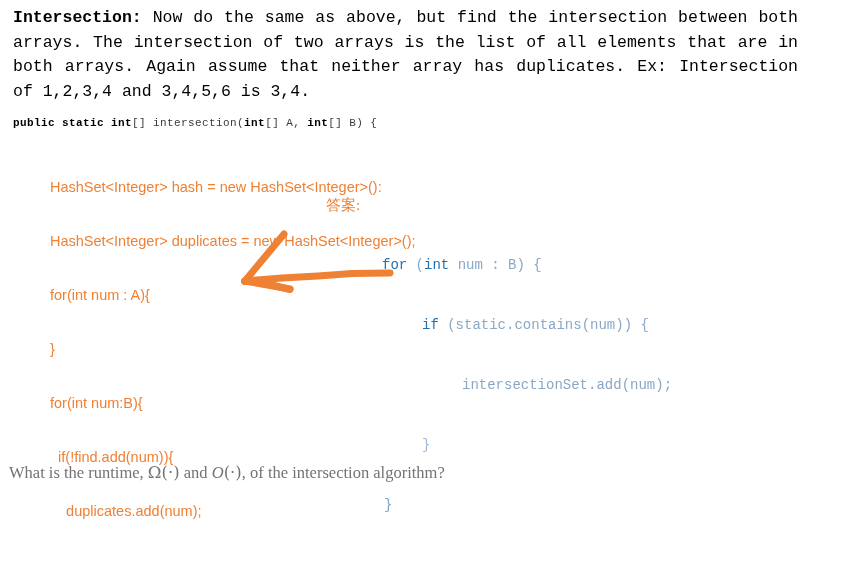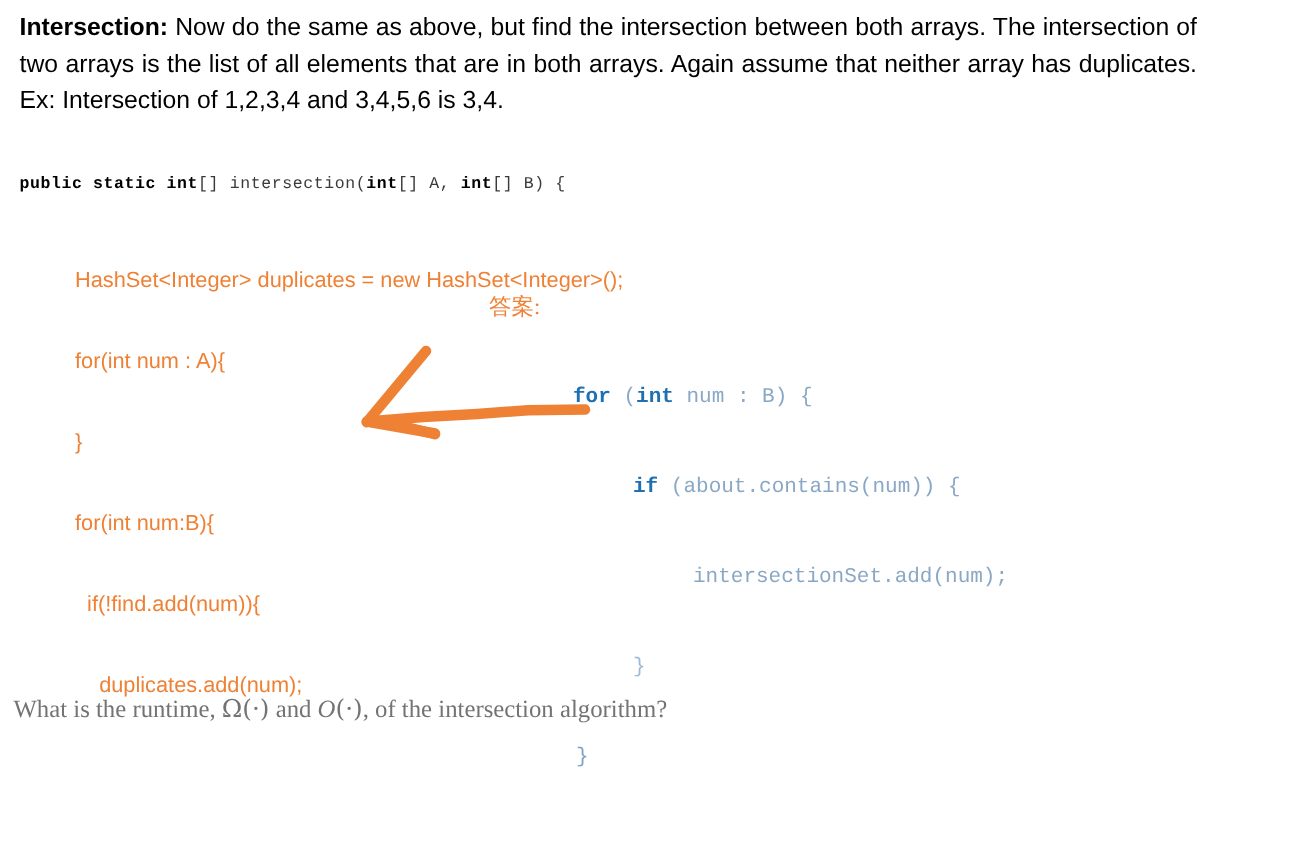--- a/index.html
+++ b/index.html
@@ -18,21 +18,21 @@
   }
 
   
   #problem-statement {
     position: absolute;
     left: 13px;
     top: 6px;
     width: 785px;
   }
   .para {
-    font-family: Liberation Sans, sans-serif;
+    font-family: Liberation Mono, monospace;
     font-size: 16.5px;
     line-height: 24.5px;
     color: #000000;
     margin: 0;
   }
   .para.justify {
     text-align: justify;
     text-align-last: left;
   }
   .lead-in {
@@ -99,21 +99,21 @@
     line-height: 20px;
     color: #8aa8c6;
     white-space: pre;
   }
   #answer-code .ln {
     display: block;
     height: 20px;
     white-space: pre;
   }
   #answer-code .kw {
-    font-weight: bold;
+    font-weight: normal;
     color: #1f6fb3;
   }
   #answer-code .brace {
     color: #7fa3c4;
   }
   #answer-code .faintbrace {
     color: #9dbad4;
   }
 
   
@@ -147,20 +147,21 @@
 </head>
 <body>
 
 <div id="problem-statement">
   <p class="para justify"><span class="lead-in">Intersection:</span><span> Now do the same as above, but find the intersection between both arrays. The intersection of two arrays is the list of all elements that are in both arrays. Again assume that neither array has duplicates. Ex: Intersection of 1,2,3,4 and 3,4,5,6 is 3,4.</span></p>
 </div>
 
 <div id="signature-line"><span class="kw">public</span> <span class="kw">static</span> <span class="kw">int</span><span class="plain">[]</span><span class="plain"> intersection(</span><span class="kw">int</span><span class="plain">[]</span><span class="plain"> A, </span><span class="kw">int</span><span class="plain">[]</span><span class="plain"> B) {</span></div>
 
 <div id="student-code">
+  <span class="ln">HashSet&lt;Integer&gt; hash = new HashSet&lt;Integer&gt;():</span>
   <span class="ln">HashSet&lt;Integer&gt; duplicates = new HashSet&lt;Integer&gt;();</span>
   <span class="ln">for(int num : A){</span>
   <span class="ln">}</span>
   <span class="ln">for(int num:B){</span>
   <span class="ln">  if(!find.add(num)){</span>
   <span class="ln">    duplicates.add(num);</span>
   
   
   
   
@@ -168,21 +169,21 @@
   
   
   
   
 </div>
 
 <div id="answer-label">答案:</div>
 
 <div id="answer-code">
   <span class="ln"><span class="kw">for</span><span> (</span><span class="kw">int</span><span> num : B) {</span></span>
-  <span class="ln" style="padding-left:40px;"><span class="kw">if</span><span> (about.contains(num)) {</span></span>
+  <span class="ln" style="padding-left:40px;"><span class="kw">if</span><span> (static.contains(num)) {</span></span>
   <span class="ln" style="padding-left:80px;">intersectionSet.add(num);</span>
   <span class="ln faintbrace" style="padding-left:40px;">}</span>
   <span class="ln brace" style="padding-left:2px;">}</span>
 </div>
 
 <svg id="annotation-arrow" viewBox="0 0 170 70">
 
   <path d="M 158 47 L 120 47.5 L 86 50 L 50 52 L 13 55" stroke="#ef8135" stroke-width="7" stroke-linecap="round" fill="none"></path>
 
   <path d="M 12.5 55.5 L 52 8" stroke="#ef8135" stroke-width="7" stroke-linecap="round" fill="none"></path>

